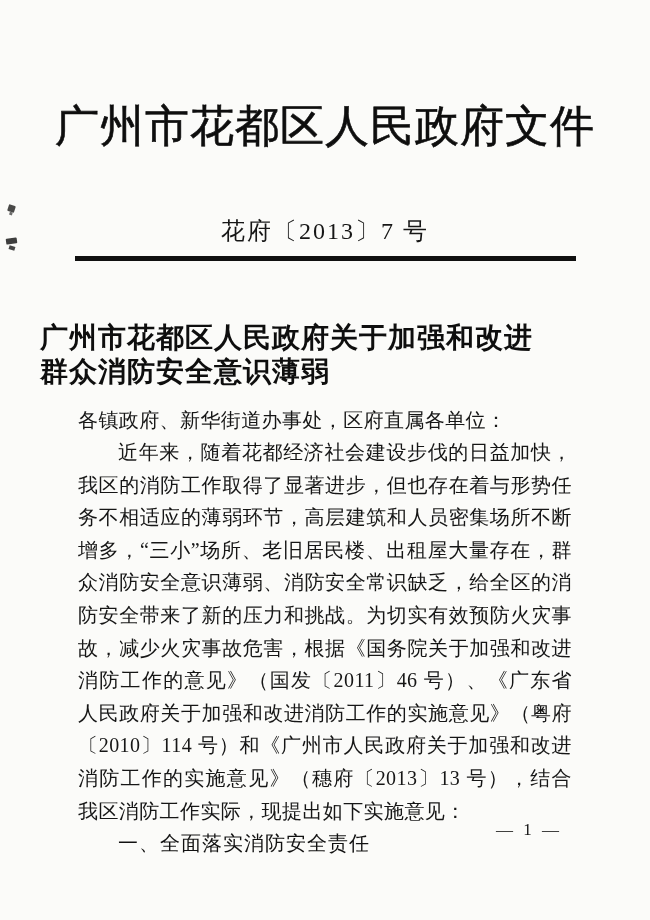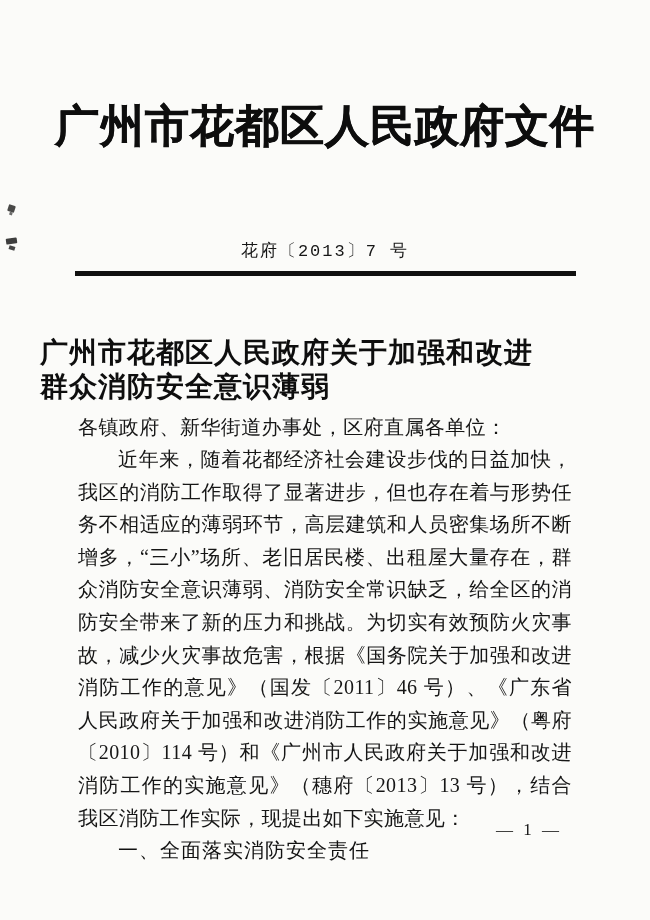--- a/index.html
+++ b/index.html
@@ -25,52 +25,51 @@
     border-radius: 1px;
   }
   .artifact.a1 { left: 8px;  top: 205px; width: 7px;  height: 7px; transform: rotate(18deg); opacity: .85; }
   .artifact.a1::after { content: ""; position: absolute; left: 3px; top: 7px; width: 3px; height: 3px; background: #555; }
   .artifact.a2 { left: 6px;  top: 238px; width: 11px; height: 6px; transform: rotate(-8deg); opacity: .9; }
   .artifact.a2::after { content: ""; position: absolute; left: 2px; top: 8px; width: 6px; height: 4px; background: #333; transform: rotate(25deg); }
 
   .header-title {
     margin: 98px 20px 0;
     font-size: 44px;
-    font-weight: 700;
+    font-weight: 400;
     text-align: center;
     letter-spacing: 1px;
     line-height: 1.3;
     color: #0e0e0e;
     -webkit-text-stroke: 0.6px #0e0e0e;
     white-space: nowrap;
   }
   .doc-number {
-    margin-top: 84px;
+    margin-top: 60px;
     text-align: center;
-    font-size: 17px;
+    font-size: 24px;
     letter-spacing: 2px;
     color: #161616;
-    font-family: Liberation Mono, monospace;
   }
   .rule {
     height: 5px;
     background: #101010;
     margin: 9px 74px 0 75px;
   }
   .doc-title {
     margin: 60px 40px 0;
     font-size: 28px;
     font-weight: bold;
     text-align: left;
     line-height: 1.22;
     letter-spacing: 1px;
     color: #0e0e0e;
   }
   .body-text {
-    margin: 6px 78px 0 78px;
+    margin: 14px 78px 0 78px;
     font-size: 20px;
     line-height: 32.6px;
     text-align: justify;
     letter-spacing: 0.4px;
     color: #161616;
   }
   .body-text p { margin: 0; }
   .para { text-indent: 2em; }
   .section-heading {
     text-indent: 2em;

